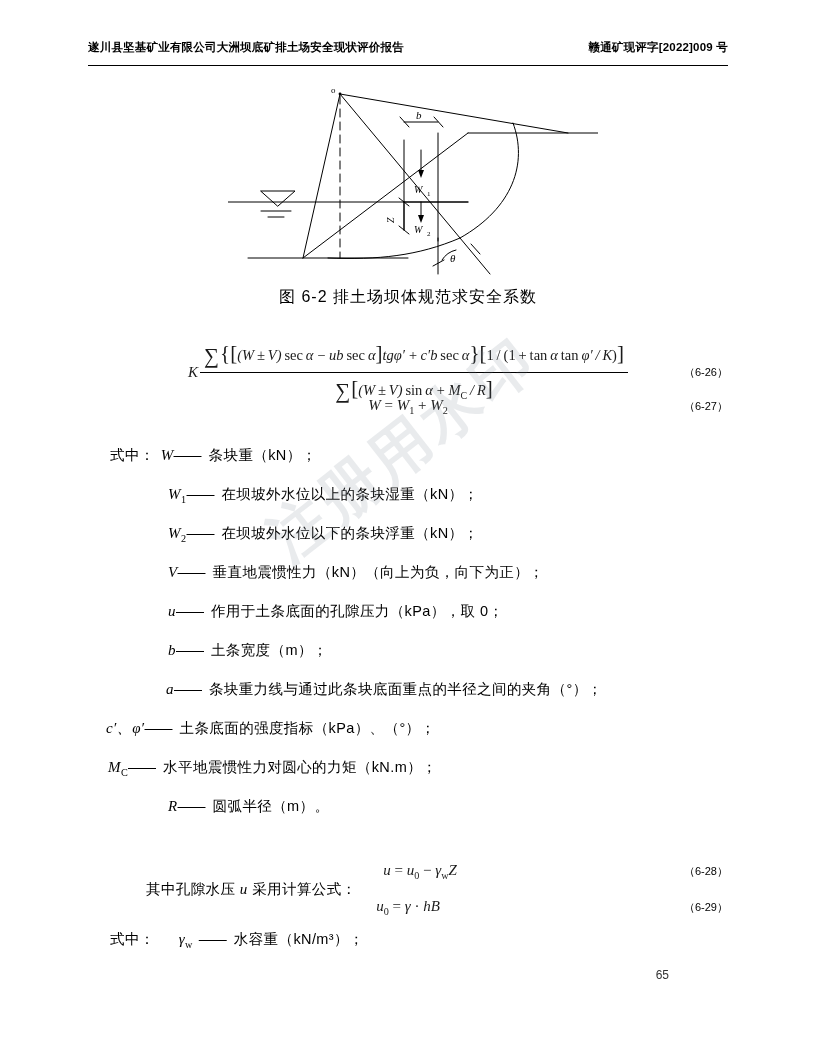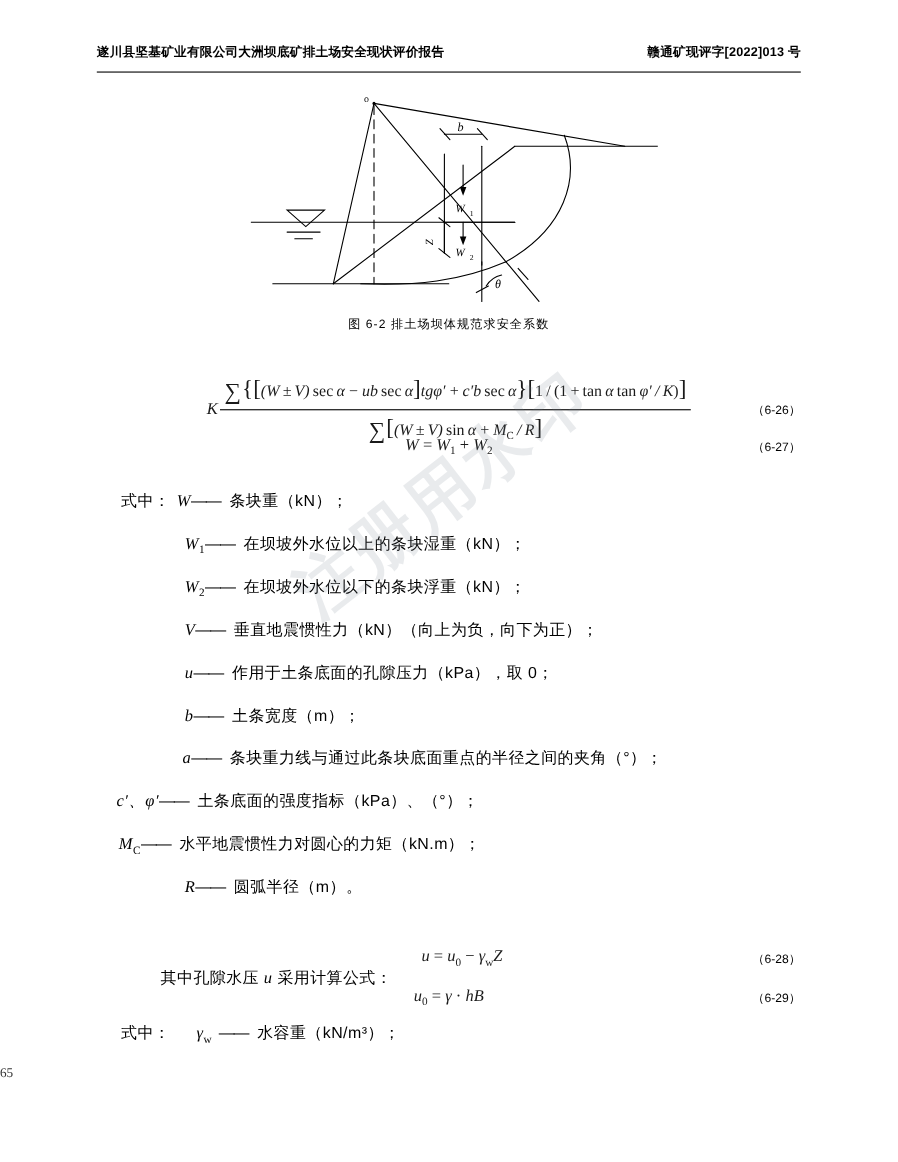--- a/index.html
+++ b/index.html
@@ -74,21 +74,21 @@
   }
   .figure svg { display: block; }
 
   .fig-caption {
     position: absolute;
     left: 0;
     top: 287px;
     width: 816px;
     text-align: center;
     font-family: "Liberation Sans", "DejaVu Sans", sans-serif;
-    font-size: 11px;
+    font-size: 16px;
     color: #000;
     letter-spacing: 1px;
   }
 
   
   .eq-block { position: absolute; width: 816px; }
 
   .eq-row {
     display: flex;
     align-items: center;
@@ -143,36 +143,36 @@
     font-style: italic;
     font-size: 15px;
   }
   .dash { letter-spacing: -1px; }
 
   .pageno {
     position: absolute;
     left: 0;
     top: 968px;
     width: 669px;
-    text-align: left;
-    font-family: Liberation Serif, serif;
+    text-align: right;
+    font-family: Liberation Sans, sans-serif;
     font-size: 12px;
     color: #333;
   }
 </style>
 </head>
 <body>
 
 <div class="page">
 
   <div class="watermark">注册用水印</div>
 
   <div class="header">
     <span>遂川县坚基矿业有限公司大洲坝底矿排土场安全现状评价报告</span>
-    <span>赣通矿现评字[2022]013 号</span>
+    <span>赣通矿现评字[2022]009 号</span>
   </div>
   <div class="header-rule"></div>
 
   <div class="figure">
     <svg width="370" height="205" viewBox="0 0 370 205">
       <g stroke="#000" stroke-width="1" fill="none" stroke-linecap="round">
 
         <circle cx="112" cy="16" r="1.4" fill="#000" stroke="none"></circle>
 
         <line x1="112" y1="18" x2="112" y2="180" stroke-dasharray="8 5"></line>

